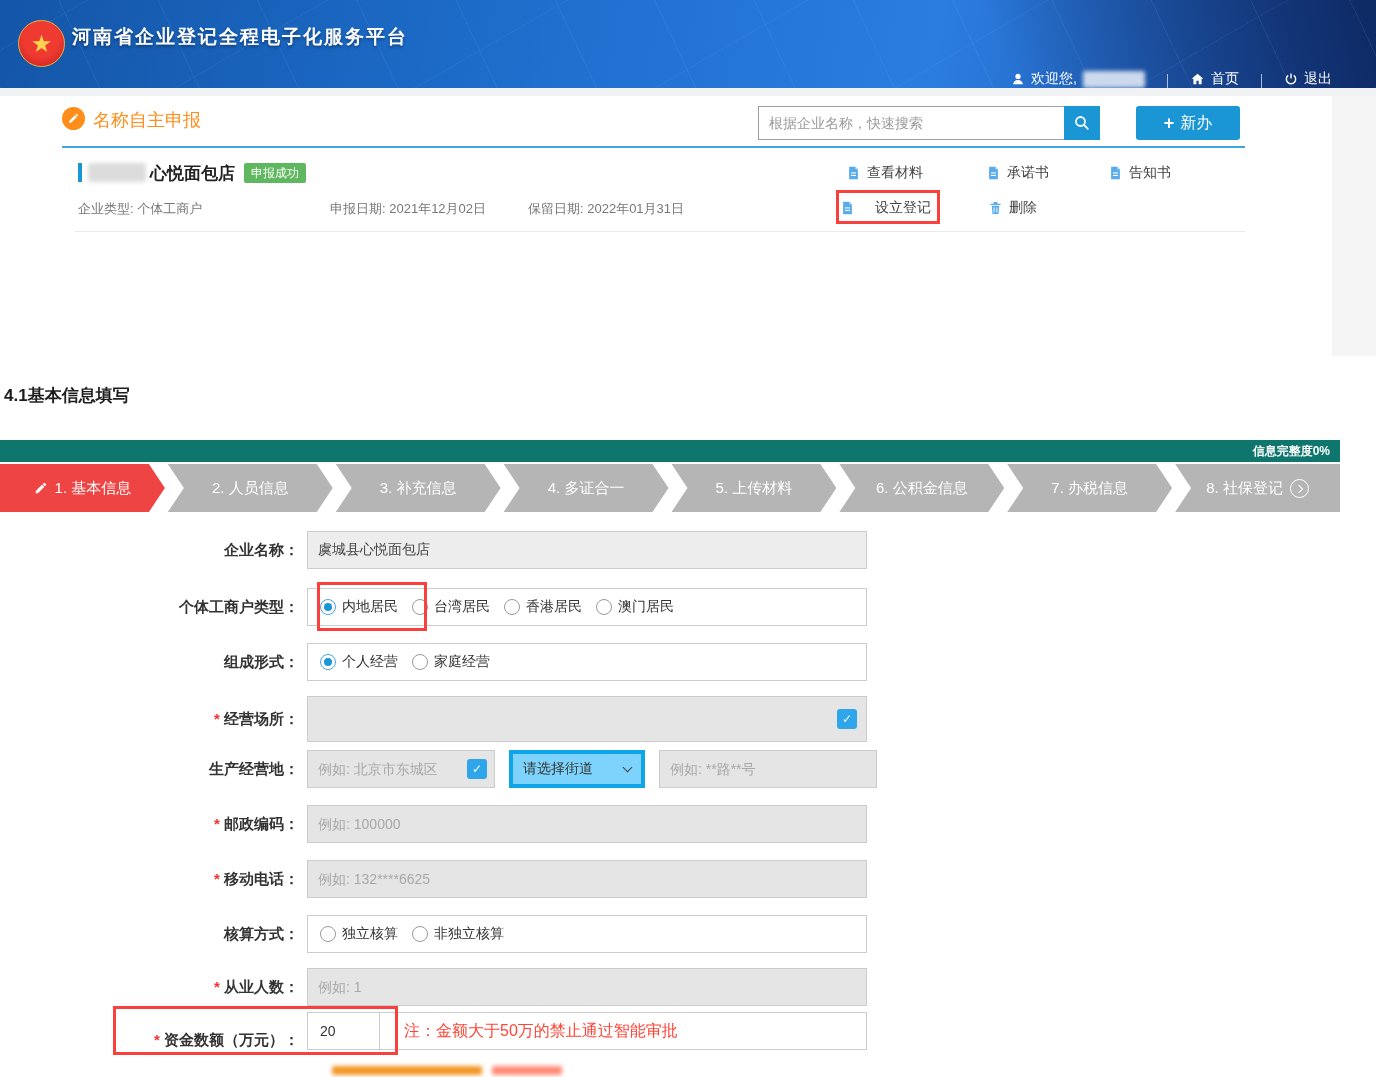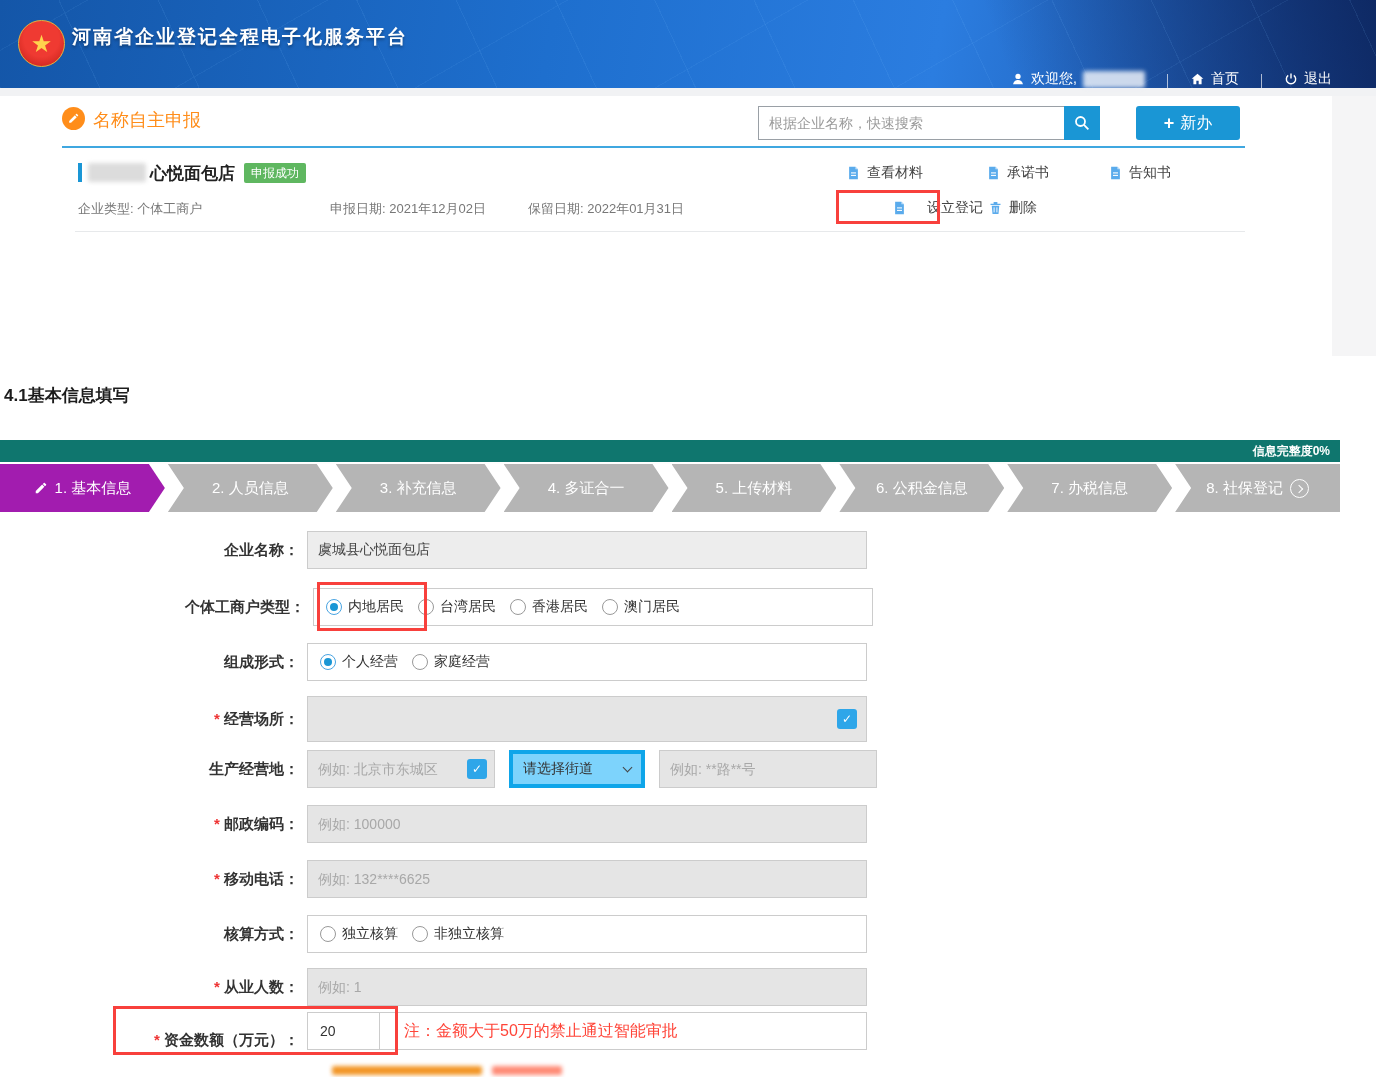--- a/index.html
+++ b/index.html
@@ -71,40 +71,40 @@
   .rec-blur { position:absolute; left:88px; top:163px; width:58px; height:19px; background:#dcdcdc; border-radius:2px; filter:blur(2px); }
   .rec-name { position:absolute; left:150px; top:162px; font-size:17px; font-weight:bold; color:#222; white-space:nowrap; }
   .rec-badge {
     position:absolute; left:244px; top:163px; height:20px; padding:0 7px; background:#5fb760;
     color:#fff; font-size:12px; line-height:20px; border-radius:2px; white-space:nowrap;
   }
   .rec-meta { position:absolute; top:200px; font-size:13px; color:#777; white-space:nowrap; }
   .m1 { left:78px; } .m2 { left:330px; } .m3 { left:528px; }
   .act { position:absolute; display:flex; align-items:center; gap:6px; font-size:14px; color:#444; cursor:pointer; white-space:nowrap; }
   .a1 { left:846px; top:164px; } .a2 { left:986px; top:164px; } .a3 { left:1108px; top:164px; }
-  .a4 { left:892px; top:199px;gap:20px; } .a5 { left:988px; top:199px; }
+  .a4 { left:840px; top:199px;gap:20px; } .a5 { left:988px; top:199px; }
   .rec-divider { position:absolute; left:75px; top:231px; width:1170px; height:1px; background:#e7e9eb; }
 
   
   .doc-heading { position:absolute; left:4px; top:384px; font-size:17px; font-weight:bold; color:#1c1c1c; }
 
   
   .wiz-top {
     position:absolute; left:0; top:440px; width:1340px; height:22px; background:#0f766e;
     color:#fff; font-size:12px; font-weight:bold; line-height:22px; text-align:right; padding-right:10px;
   }
   .wiz-steps { position:absolute; left:0; top:464px; width:1340px; height:48px; display:flex; gap:3px; }
   .step {
     flex:1 1 0; height:48px; background:#b5b5b5; color:#fff; font-size:15px;
     display:flex; align-items:center; justify-content:center; gap:7px; cursor:pointer; white-space:nowrap;
     clip-path:polygon(0 0, calc(100% - 16px) 0, 100% 50%, calc(100% - 16px) 100%, 0 100%, 16px 50%);
   }
   .step:first-child { clip-path:polygon(0 0, calc(100% - 16px) 0, 100% 50%, calc(100% - 16px) 100%, 0 100%); }
   .step:last-child  { clip-path:polygon(0 0, 100% 0, 100% 100%, 0 100%, 16px 50%); }
-  .step.active { background:#a21caf; }
+  .step.active { background:#ef4444; }
   .circ { width:19px; height:19px; border:1.5px solid #fff; border-radius:50%; position:relative; flex:0 0 auto; }
   .circ::after { content:""; position:absolute; left:5px; top:6px; width:5px; height:5px;
     border-right:1.6px solid #fff; border-top:1.6px solid #fff; transform:rotate(45deg); }
 
   
   .frow { position:absolute; left:0; display:flex; align-items:center; }
   .flabel { flex:0 0 307px; text-align:right; padding-right:8px; font-size:15px; font-weight:bold; color:#333; white-space:nowrap; }
   .req::before { content:"* "; color:#e33; font-weight:bold; }
   .finput {
     width:560px; height:38px; border:1px solid #ccc; padding:0 10px; font-size:14px; color:#333;
@@ -317,21 +317,21 @@
       <span>8. 社保登记</span>
       <span class="circ"></span>
     </div>
   </div>
 
   <div class="frow" style="top:531px;">
     <div class="flabel">企业名称：</div>
     <input class="finput disabled" readonly="" value="虞城县心悦面包店" style="">
   </div>
 
-  <div class="frow" style="top:588px;padding-left:6px;">
+  <div class="frow" style="top:588px;">
     <div class="flabel">个体工商户类型：</div>
     <div class="fbox">
       <span class="radio checked">
         <span class="rdot"></span>
         <span>内地居民</span>
       </span>
       <span class="radio">
         <span class="rdot"></span>
         <span>台湾居民</span>
       </span>

